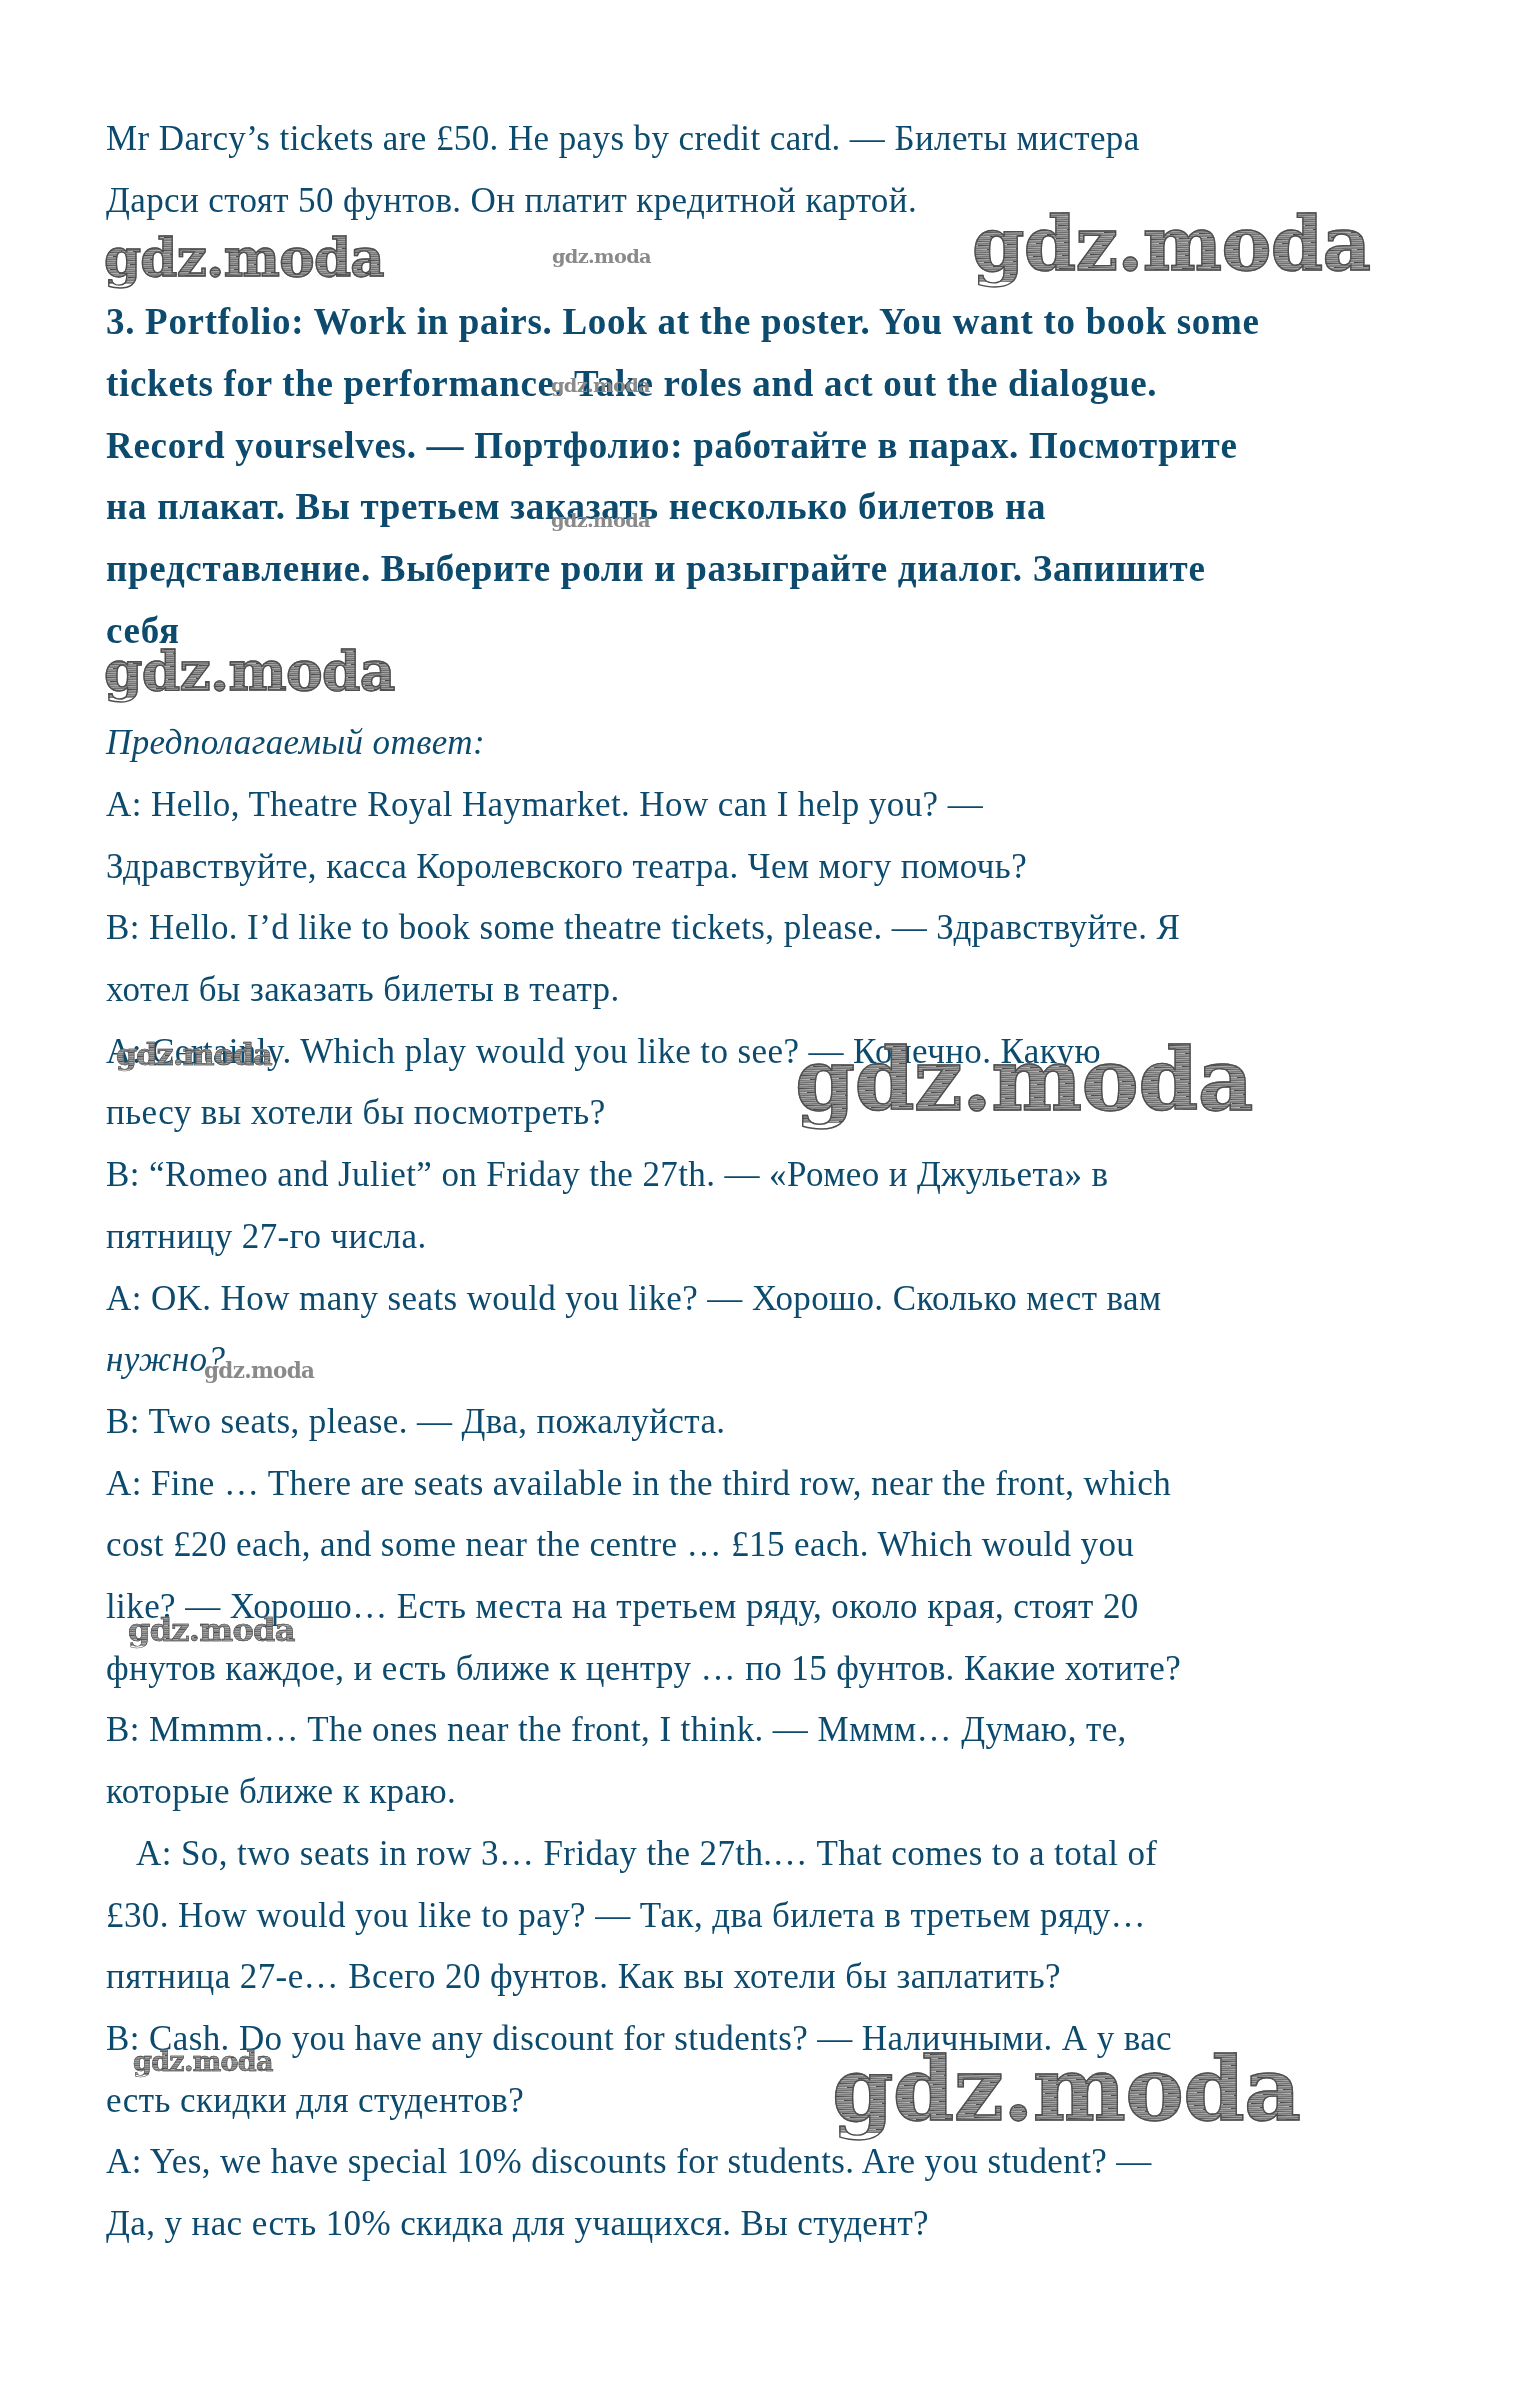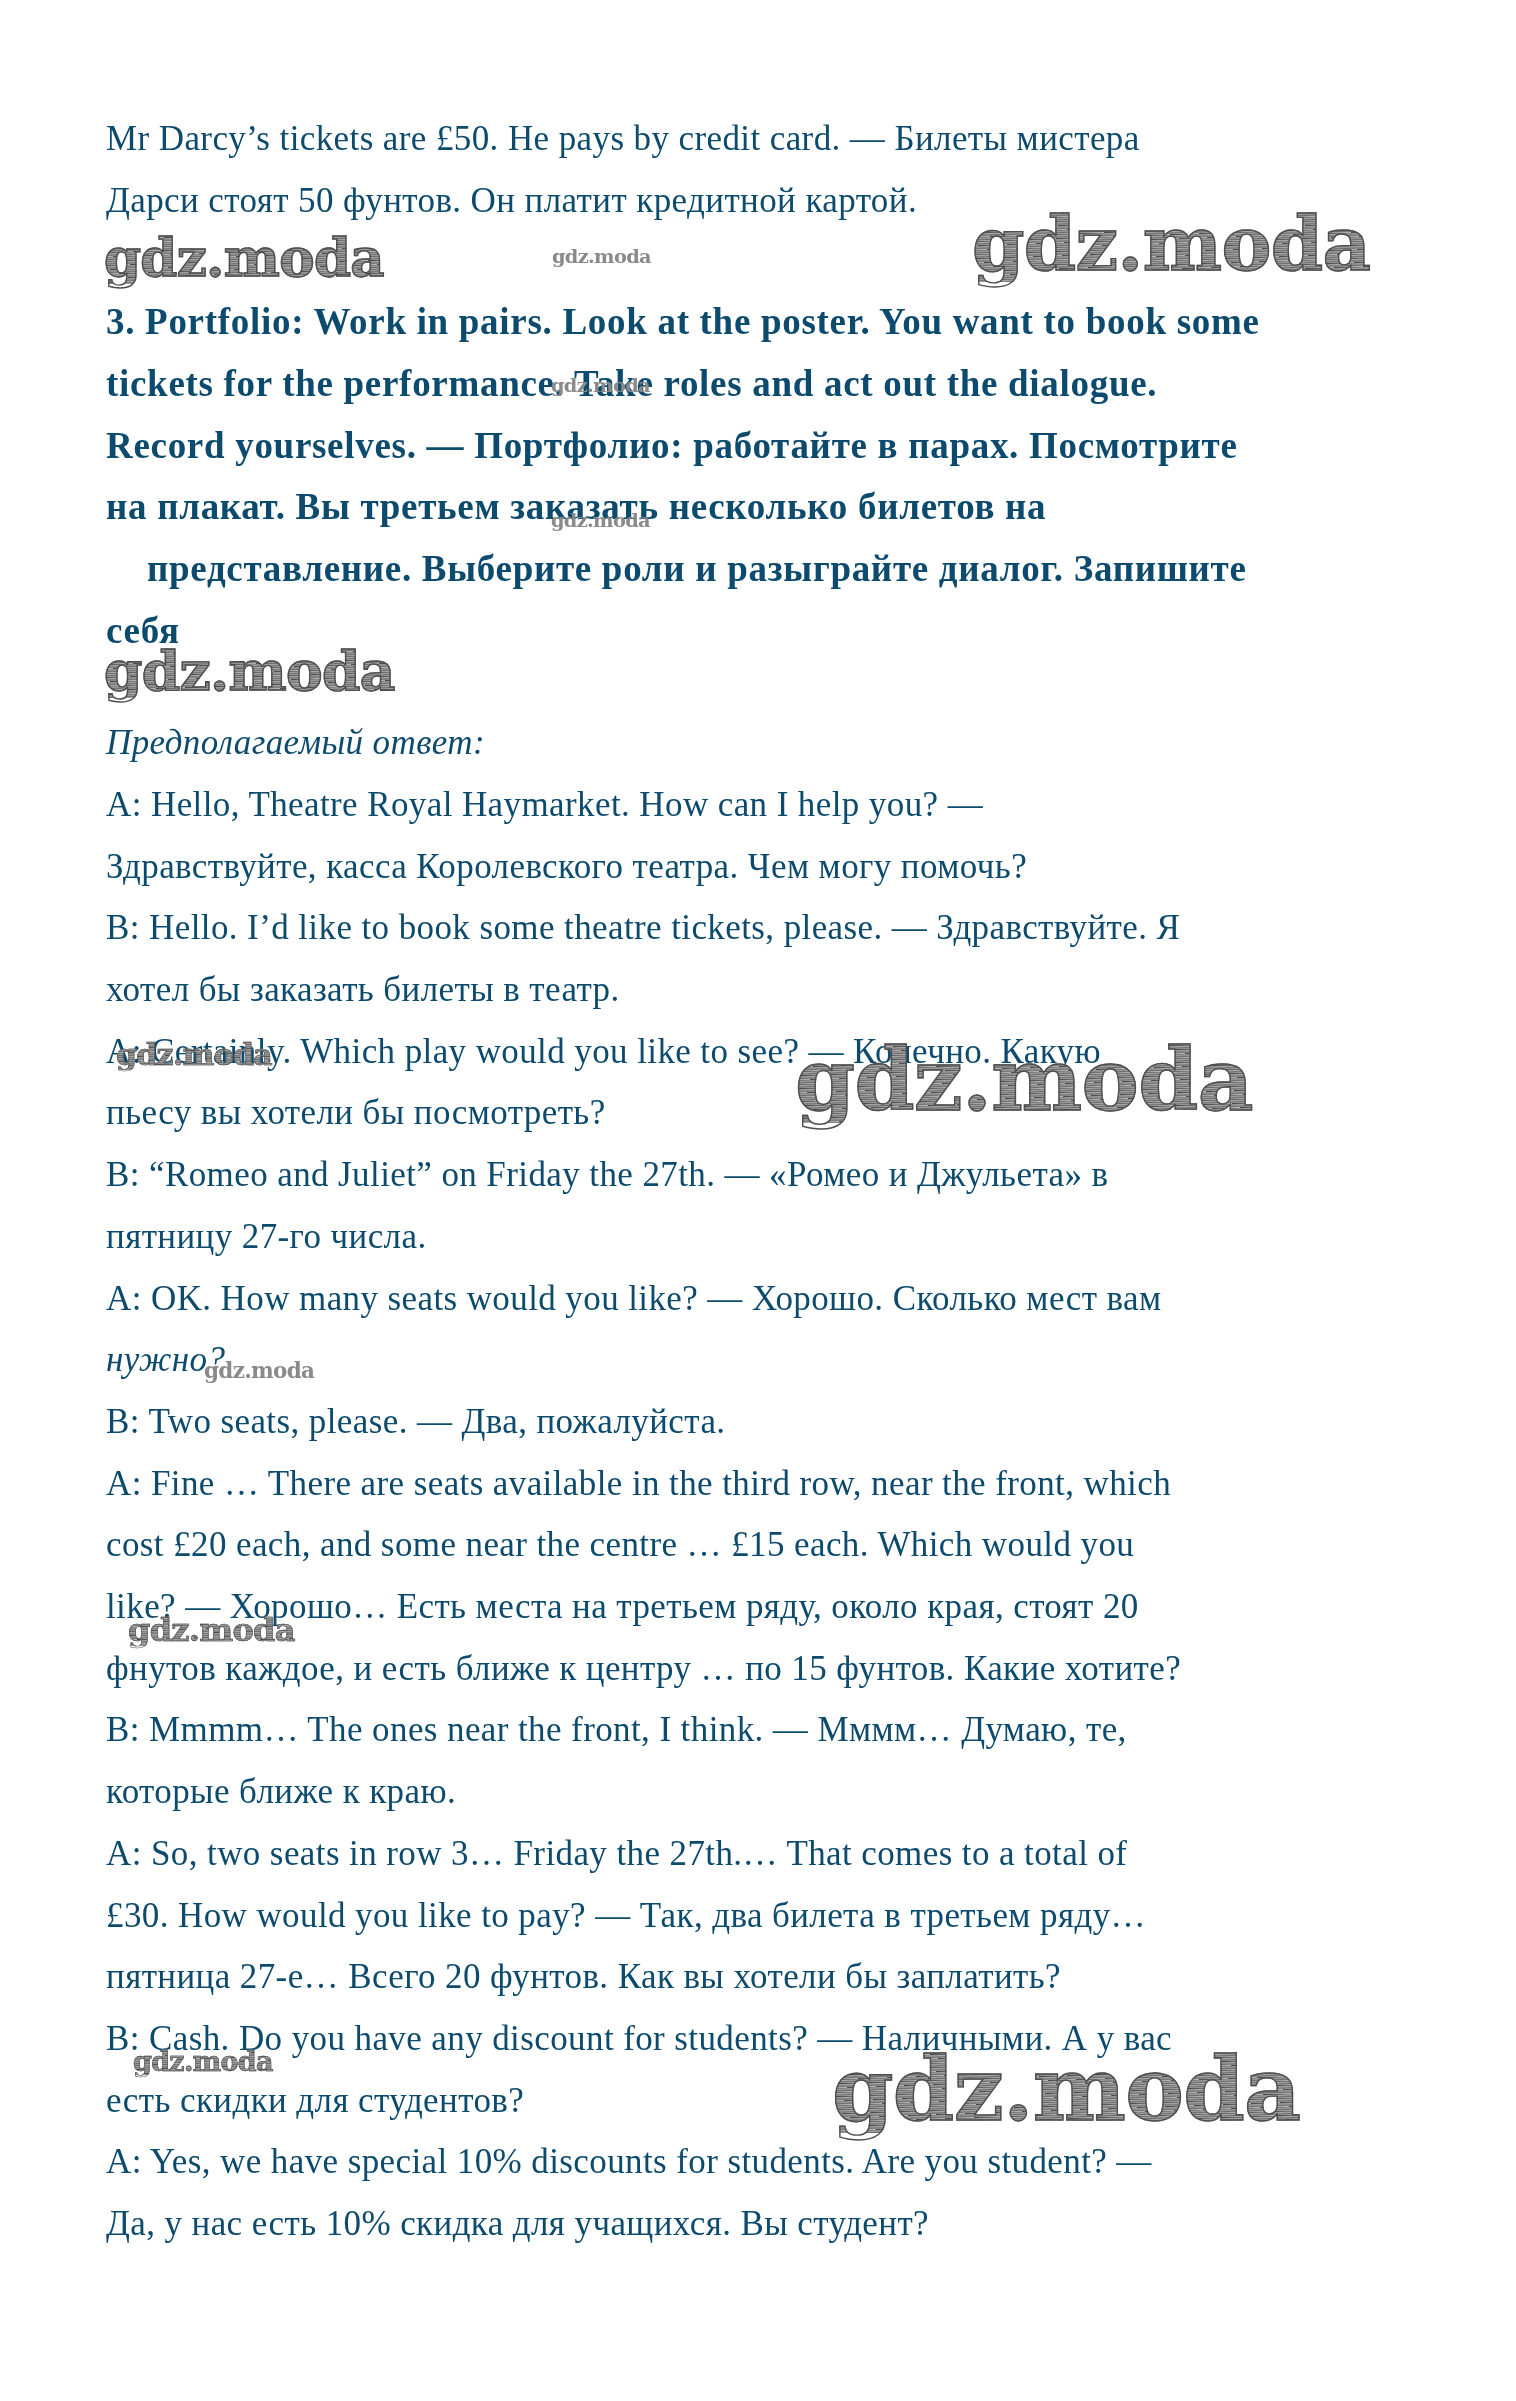--- a/index.html
+++ b/index.html
@@ -47,41 +47,41 @@
 <body>
 
 <div class="page">
   <div>
       <div class="line normal" style="top: 119px;">Mr Darcy’s tickets are £50. He pays by credit card. — Билеты мистера</div>
       <div class="line normal" style="top: 181px;">Дарси стоят 50 фунтов. Он платит кредитной картой.</div>
       <div class="line bold" style="top: 301px;">3. Portfolio: Work in pairs. Look at the poster. You want to book some</div>
       <div class="line bold" style="top: 363px; text-align: right;">tickets for the performance. Take roles and act out the dialogue.</div>
       <div class="line bold" style="top: 425px;">Record yourselves. — Портфолио: работайте в парах. Посмотрите</div>
       <div class="line bold" style="top: 486px;">на плакат. Вы третьем заказать несколько билетов на</div>
-      <div class="line bold" style="top: 548px; margin-left: 41px;">представление. Выберите роли и разыграйте диалог. Запишите</div>
+      <div class="line bold" style="top: 548px;">представление. Выберите роли и разыграйте диалог. Запишите</div>
       <div class="line bold" style="top: 610px;">себя</div>
       <div class="line italic" style="top: 723px;">Предполагаемый ответ:</div>
       <div class="line normal" style="top: 785px;">A: Hello, Theatre Royal Haymarket. How can I help you? —</div>
       <div class="line normal" style="top: 847px;">Здравствуйте, касса Королевского театра. Чем могу помочь?</div>
       <div class="line normal" style="top: 908px;">B: Hello. I’d like to book some theatre tickets, please. — Здравствуйте. Я</div>
       <div class="line normal" style="top: 970px;">хотел бы заказать билеты в театр.</div>
       <div class="line normal" style="top: 1032px;">A: Certainly. Which play would you like to see? — Конечно. Какую</div>
       <div class="line normal" style="top: 1093px;">пьесу вы хотели бы посмотреть?</div>
       <div class="line normal" style="top: 1155px;">B: “Romeo and Juliet” on Friday the 27th. — «Ромео и Джульета» в</div>
       <div class="line normal" style="top: 1217px;">пятницу 27-го числа.</div>
       <div class="line normal" style="top: 1279px;">A: OK. How many seats would you like? — Хорошо. Сколько мест вам</div>
       <div class="line normal" style="top: 1340px; font-style: italic;">нужно?</div>
       <div class="line normal" style="top: 1402px;">B: Two seats, please. — Два, пожалуйста.</div>
       <div class="line normal" style="top: 1464px;">A: Fine … There are seats available in the third row, near the front, which</div>
       <div class="line normal" style="top: 1525px;">cost £20 each, and some near the centre … £15 each. Which would you</div>
       <div class="line normal" style="top: 1587px;">like? — Хорошо… Есть места на третьем ряду, около края, стоят 20</div>
       <div class="line normal" style="top: 1649px;">фнутов каждое, и есть ближе к центру … по 15 фунтов. Какие хотите?</div>
       <div class="line normal" style="top: 1710px;">B: Mmmm… The ones near the front, I think. — Мммм… Думаю, те,</div>
       <div class="line normal" style="top: 1772px;">которые ближе к краю.</div>
-      <div class="line normal" style="top: 1834px;">A: So, two seats in row 3… Friday the 27th.… That comes to a total of</div>
+      <div class="line normal" style="top: 1834px; margin-left: 30px;">A: So, two seats in row 3… Friday the 27th.… That comes to a total of</div>
       <div class="line normal" style="top: 1896px;">£30. How would you like to pay? — Так, два билета в третьем ряду…</div>
       <div class="line normal" style="top: 1957px;">пятница 27-е… Всего 20 фунтов. Как вы хотели бы заплатить?</div>
       <div class="line normal" style="top: 2019px;">B: Cash. Do you have any discount for students? — Наличными. А у вас</div>
       <div class="line normal" style="top: 2081px;">есть скидки для студентов?</div>
       <div class="line normal" style="top: 2142px;">A: Yes, we have special 10% discounts for students. Are you student? —</div>
       <div class="line normal" style="top: 2204px;">Да, у нас есть 10% скидка для учащихся. Вы студент?</div>
       <div class="wm big" style="top: 231px; left: 104px; font-size: 53px;">gdz.moda</div>
       <div class="wm small" style="top: 247px; left: 552px; font-size: 19.4px;">gdz.moda</div>
       <div class="wm big" style="top: 207px; left: 972px; font-size: 75px;">gdz.moda</div>
       <div class="wm small" style="top: 376px; left: 551px; font-size: 19.4px;">gdz.moda</div>

